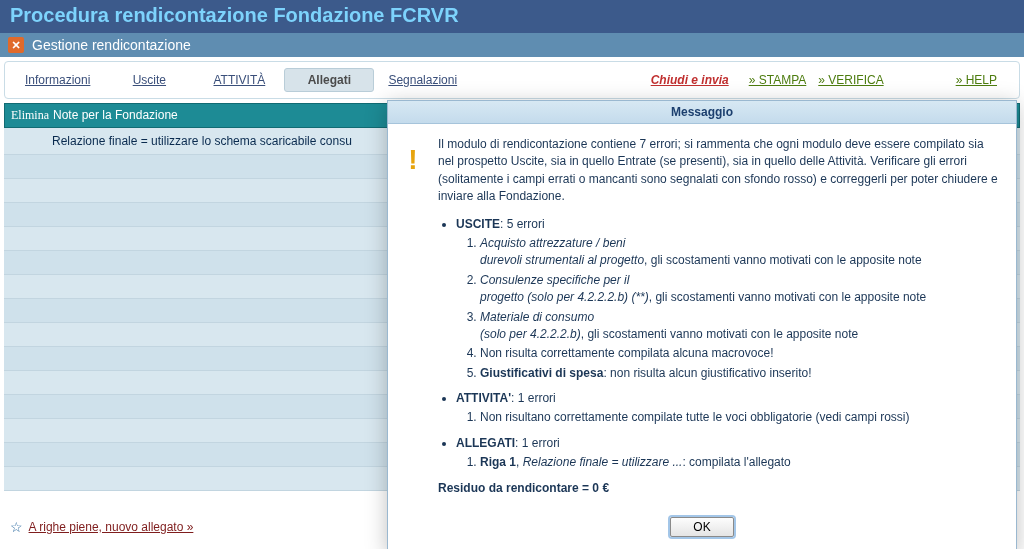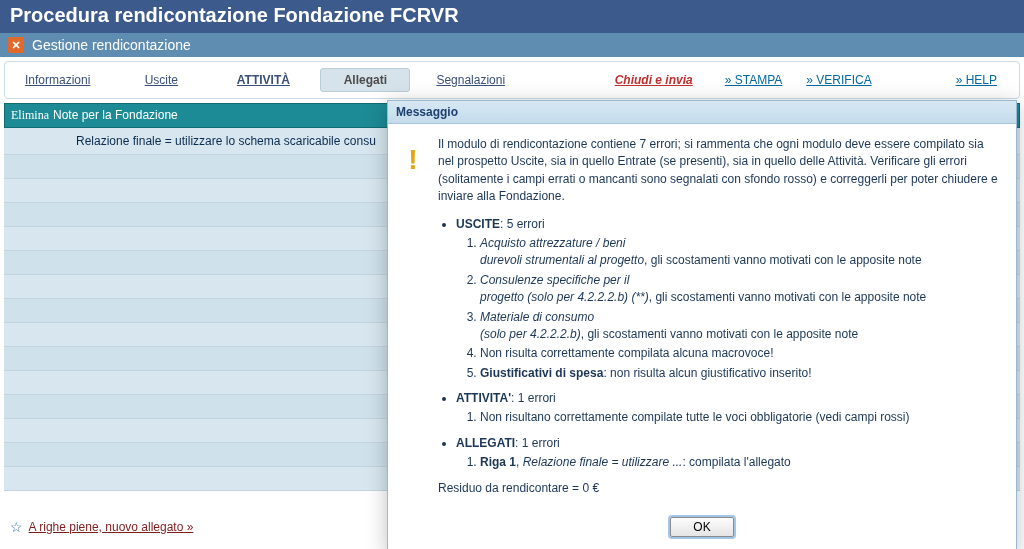--- a/index.html
+++ b/index.html
@@ -7,21 +7,21 @@
       font-family: Verdana, Arial, sans-serif;
       font-size: 12px;
       background: #fff;
       width: 1024px;
       height: 549px;
       overflow: hidden;
       position: relative;
     }
     .titlebar {
       background: #3c5a8b;
-      color: #ffffff;
+      color: #7dd3fc;
       font-size: 20px;
       font-weight: bold;
       padding: 4px 10px 6px;
     }
     .subtitle {
       background: #5f8db1;
       color: #fff;
       font-size: 14px;
       padding: 4px 8px;
       display: flex;
@@ -41,43 +41,42 @@
       border-radius: 2px;
     }
     .tabs-row {
       background: #fff;
       border: 1px solid #c9dce6;
       margin: 4px;
       border-radius: 4px;
       padding: 6px 6px;
       display: flex;
       align-items: center;
-      gap: 12px;
     }
     .tab {
       padding: 4px 14px;
       min-width: 90px;
       text-align: center;
       color: #3a4f7a;
       text-decoration: underline;
       cursor: pointer;
       border-radius: 3px;
     }
-    .tab.attivita { font-weight: bold; }
+    .tab.attivita { font-weight: normal; }
     .tab.active {
       background: #d7e3ea;
       text-decoration: none;
       font-weight: bold;
       color: #4b4b4b;
       border: 1px solid #b9cdd8;
     }
     .tab.warn { color: #c02f2f; font-weight: bold; text-decoration: underline; }
     .spacer { flex: 1; }
     .action-link {
-      color: #0369a1;
+      color: #4d7c0f;
       text-decoration: underline;
       cursor: pointer;
       font-size: 12px;
       padding: 0 6px;
     }
     .table-header {
       background: #1d8b95;
       color: #fff;
       display: flex;
       padding: 4px 6px;
@@ -131,20 +130,21 @@
       border: 1px solid #9ab8d0;
       box-shadow: 0 4px 20px rgba(0,0,0,0.25);
     }
     .dialog-title {
       background: linear-gradient(#d7e8f3, #c4dbec);
       color: #1c3f6e;
       font-weight: bold;
       font-size: 12px;
       padding: 4px 8px;
       border-bottom: 1px solid #a6c4db;
+      text-align: center;
     }
     .dialog-body {
       padding: 12px 14px 14px;
       display: flex;
       gap: 14px;
       align-items: flex-start;
       color: #1b3656;
       font-size: 12px;
       line-height: 1.45;
     }
@@ -154,21 +154,21 @@
       color: #e7a40e;
       font-weight: bold;
       text-align: center;
       padding-top: 4px;
     }
     .dialog-content b { font-weight: bold; }
     .dialog-content i { font-style: italic; }
     .dialog-content ul { margin: 10px 0 0 18px; }
     .dialog-content ol { margin: 2px 0 8px 24px; }
     .dialog-content li { margin-bottom: 2px; }
-    .residuo { margin-top: 3px; }
+    .residuo { margin-top: 3px; font-weight: bold; }
     .dialog-footer {
       text-align: center;
       padding: 6px 0 14px;
     }
     .ok-btn {
       padding: 2px 22px;
       font-size: 12px;
       background: linear-gradient(#fdfdfd, #e4e4e4);
       border: 1px solid #8a8a8a;
       border-radius: 2px;
@@ -199,21 +199,21 @@
   <span class="action-link">» VERIFICA</span>
   <span class="action-link" style="margin-left:60px; margin-right:10px;">» HELP</span>
 </div>
 
 <div class="table-header">
   <div class="th-elimina">Elimina</div>
   <div class="th-note">Note per la Fondazione</div>
 </div>
 
 <div class="table-row">
-  <span style="margin-left:66px;">Relazione finale = utilizzare lo schema scaricabile consu</span>
+  <span style="margin-left:42px;">Relazione finale = utilizzare lo schema scaricabile consu</span>
 </div>
 <div class="empty-row alt"></div>
 <div class="empty-row"></div>
 <div class="empty-row alt"></div>
 <div class="empty-row"></div>
 <div class="empty-row alt"></div>
 <div class="empty-row"></div>
 <div class="empty-row alt"></div>
 <div class="empty-row"></div>
 <div class="empty-row alt"></div>

